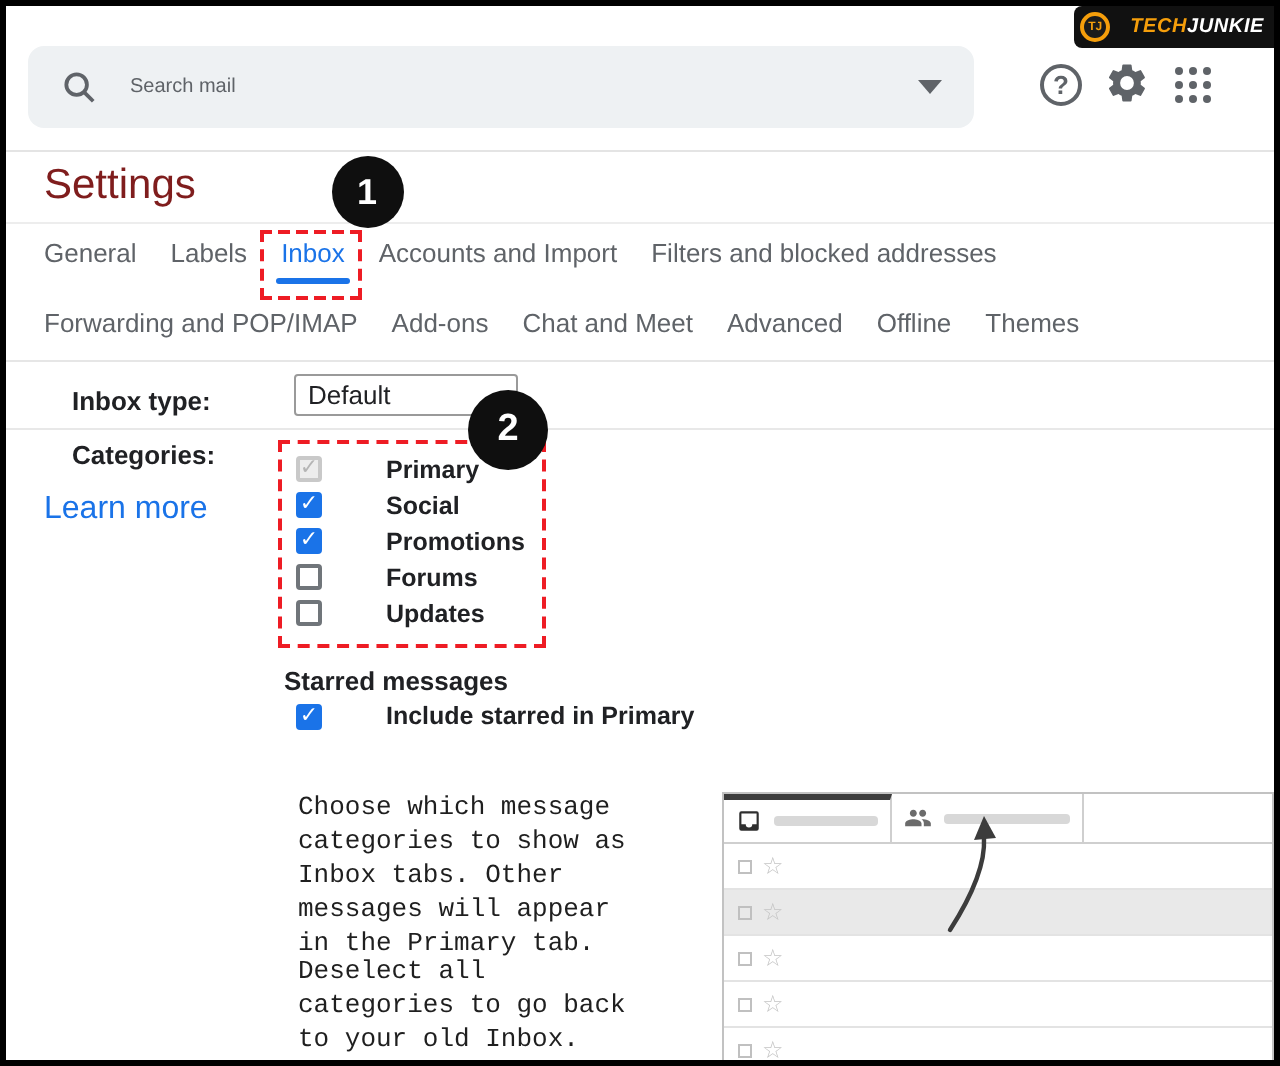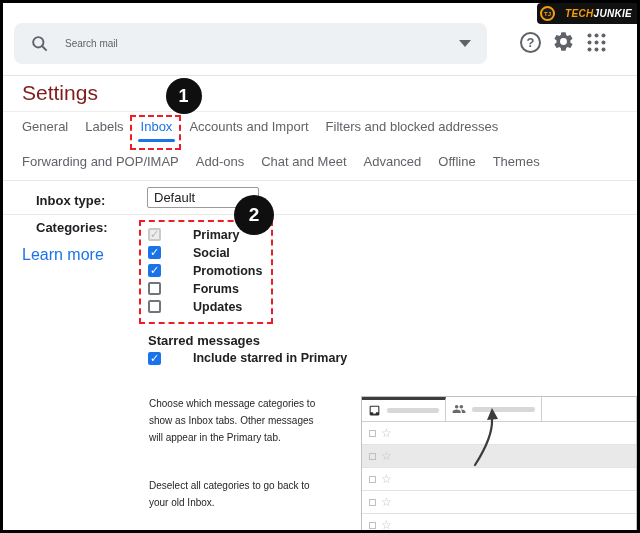--- a/index.html
+++ b/index.html
@@ -101,24 +101,24 @@
   .cb{
     width:13px; height:13px; border-radius:2px; flex:0 0 auto;
     display:flex; align-items:center; justify-content:center;
     font-size:11px; line-height:1; cursor:pointer;
   }
   .cb.unchecked{ background:#fff; border:2px solid #70757a; }
   .cb.checked{ background:#1a73e8; border:2px solid #1a73e8; color:#fff; }
   .cb.checked-disabled{ background:#ededed; border:2px solid #c9c9c9; color:#b5b5b5; }
   .cb-label{ font-size:12.5px; font-weight:700; color:#202124; margin-left:8px;padding-left:24px; }
 
-  .starred-heading{ position:absolute; left:145px; top:330px; font-size:13px; font-weight:700; color:#202124; }
+  .starred-heading{ position:absolute; left:139px; top:330px; font-size:13px; font-weight:700; color:#202124; }
   .starred-row{ position:absolute; left:145px; top:348px; display:flex; align-items:center; }
 
-  .desc{ position:absolute; left:146px; width:175px; font-size:10px; color:#1f1f1f; line-height:17px; }
+  .desc{ position:absolute; left:146px; width:175px; font-size:13px; color:#1f1f1f; line-height:17px;font-family:Liberation Mono, monospace; }
   .desc-1{ top:392px; }
   .desc-2{ top:474px; }
 
   
   .preview{
     position:absolute; left:358px; top:393px; width:276px; height:141px;
     border:1px solid #c2c2c2; background:#fff;
   }
   .pv-tabbar{ display:flex; height:25px; border-bottom:1px solid #cfcfcf; }
   .pv-tab{ display:flex; align-items:center; gap:6px; padding:0 6px; }

